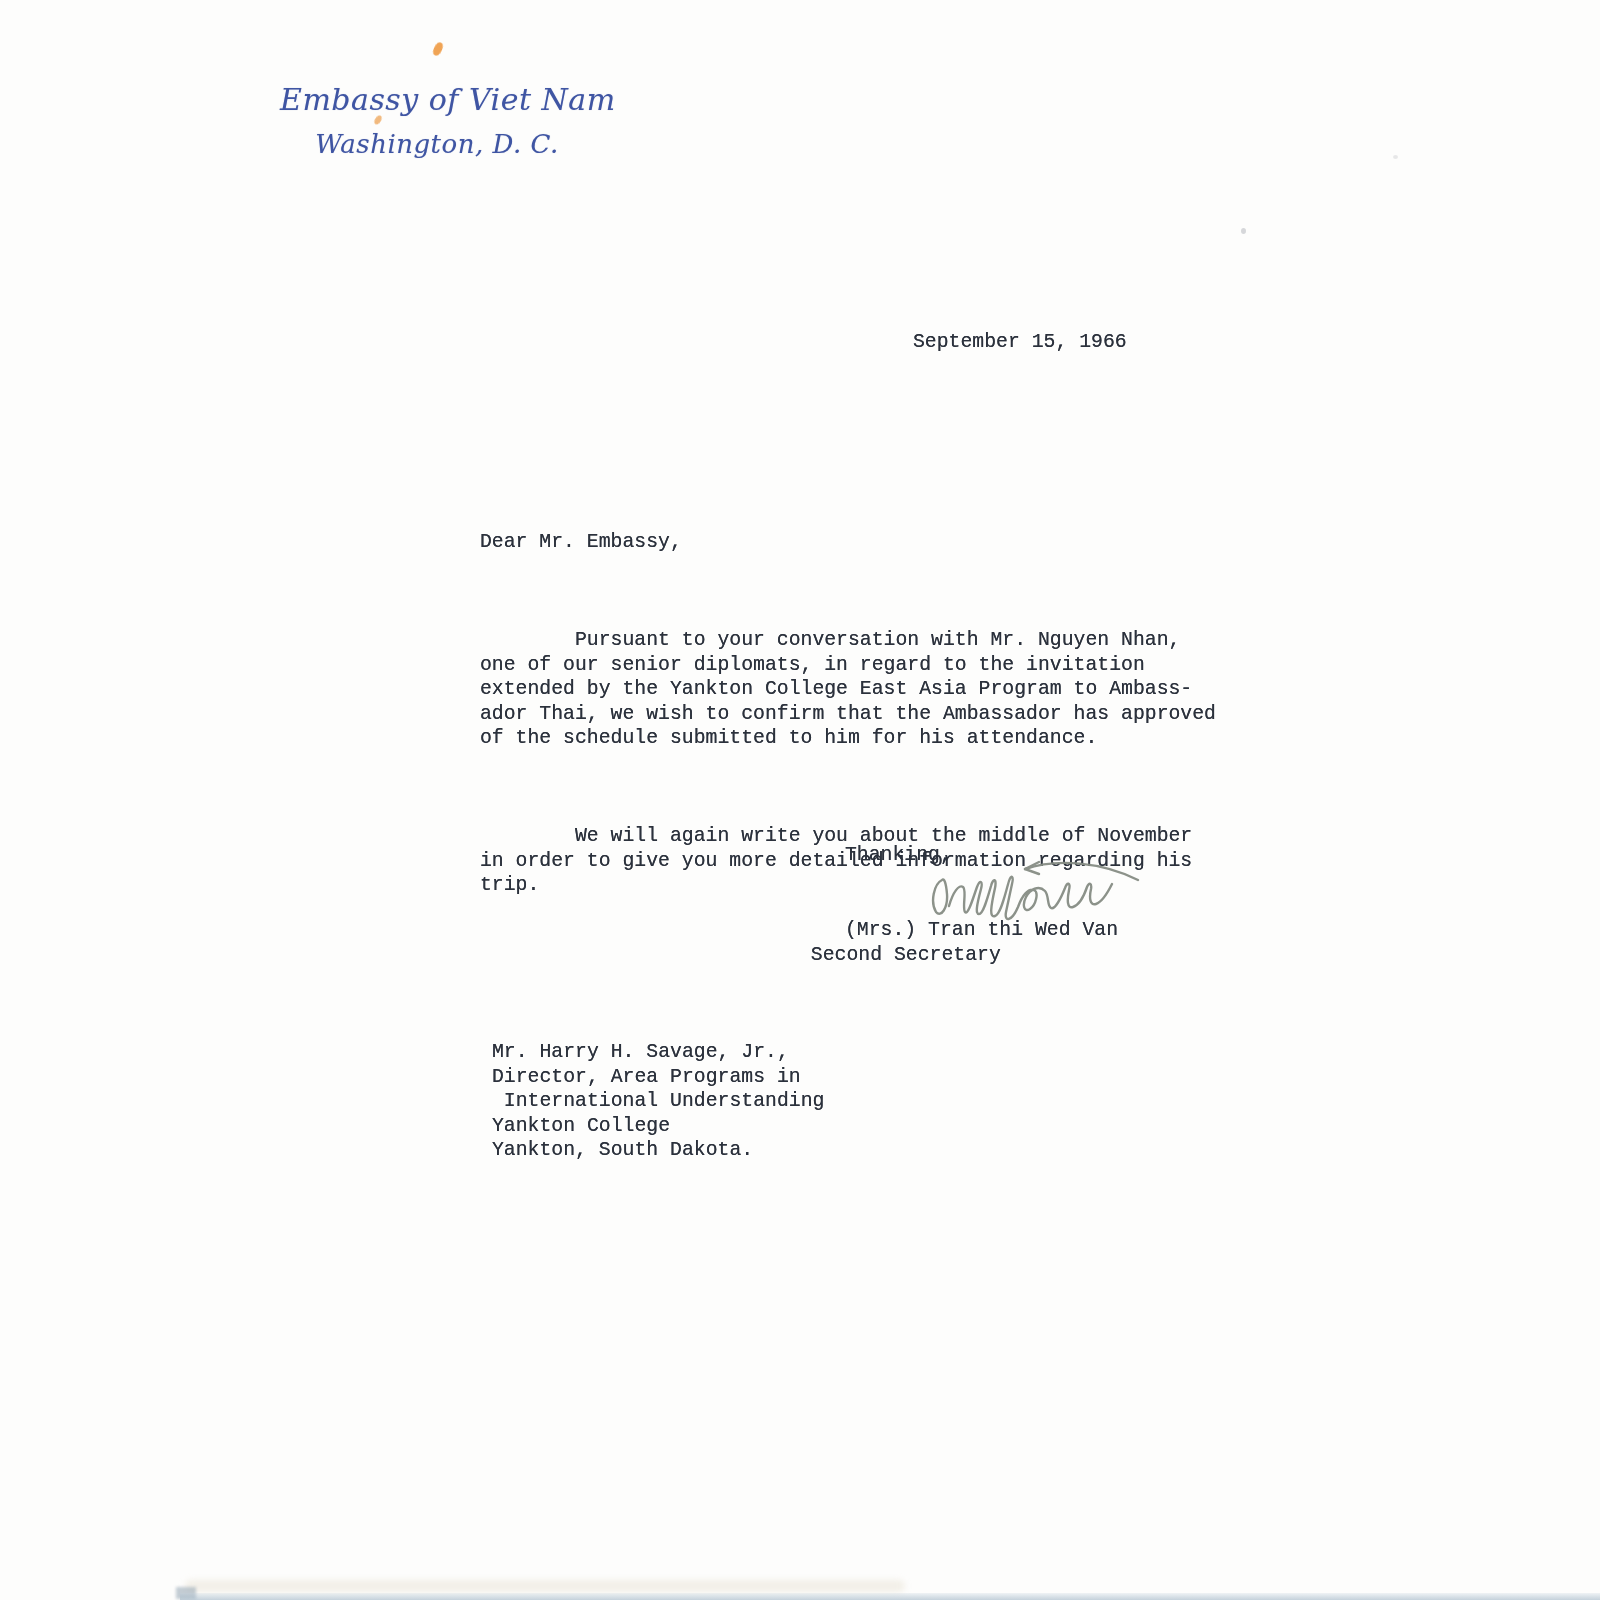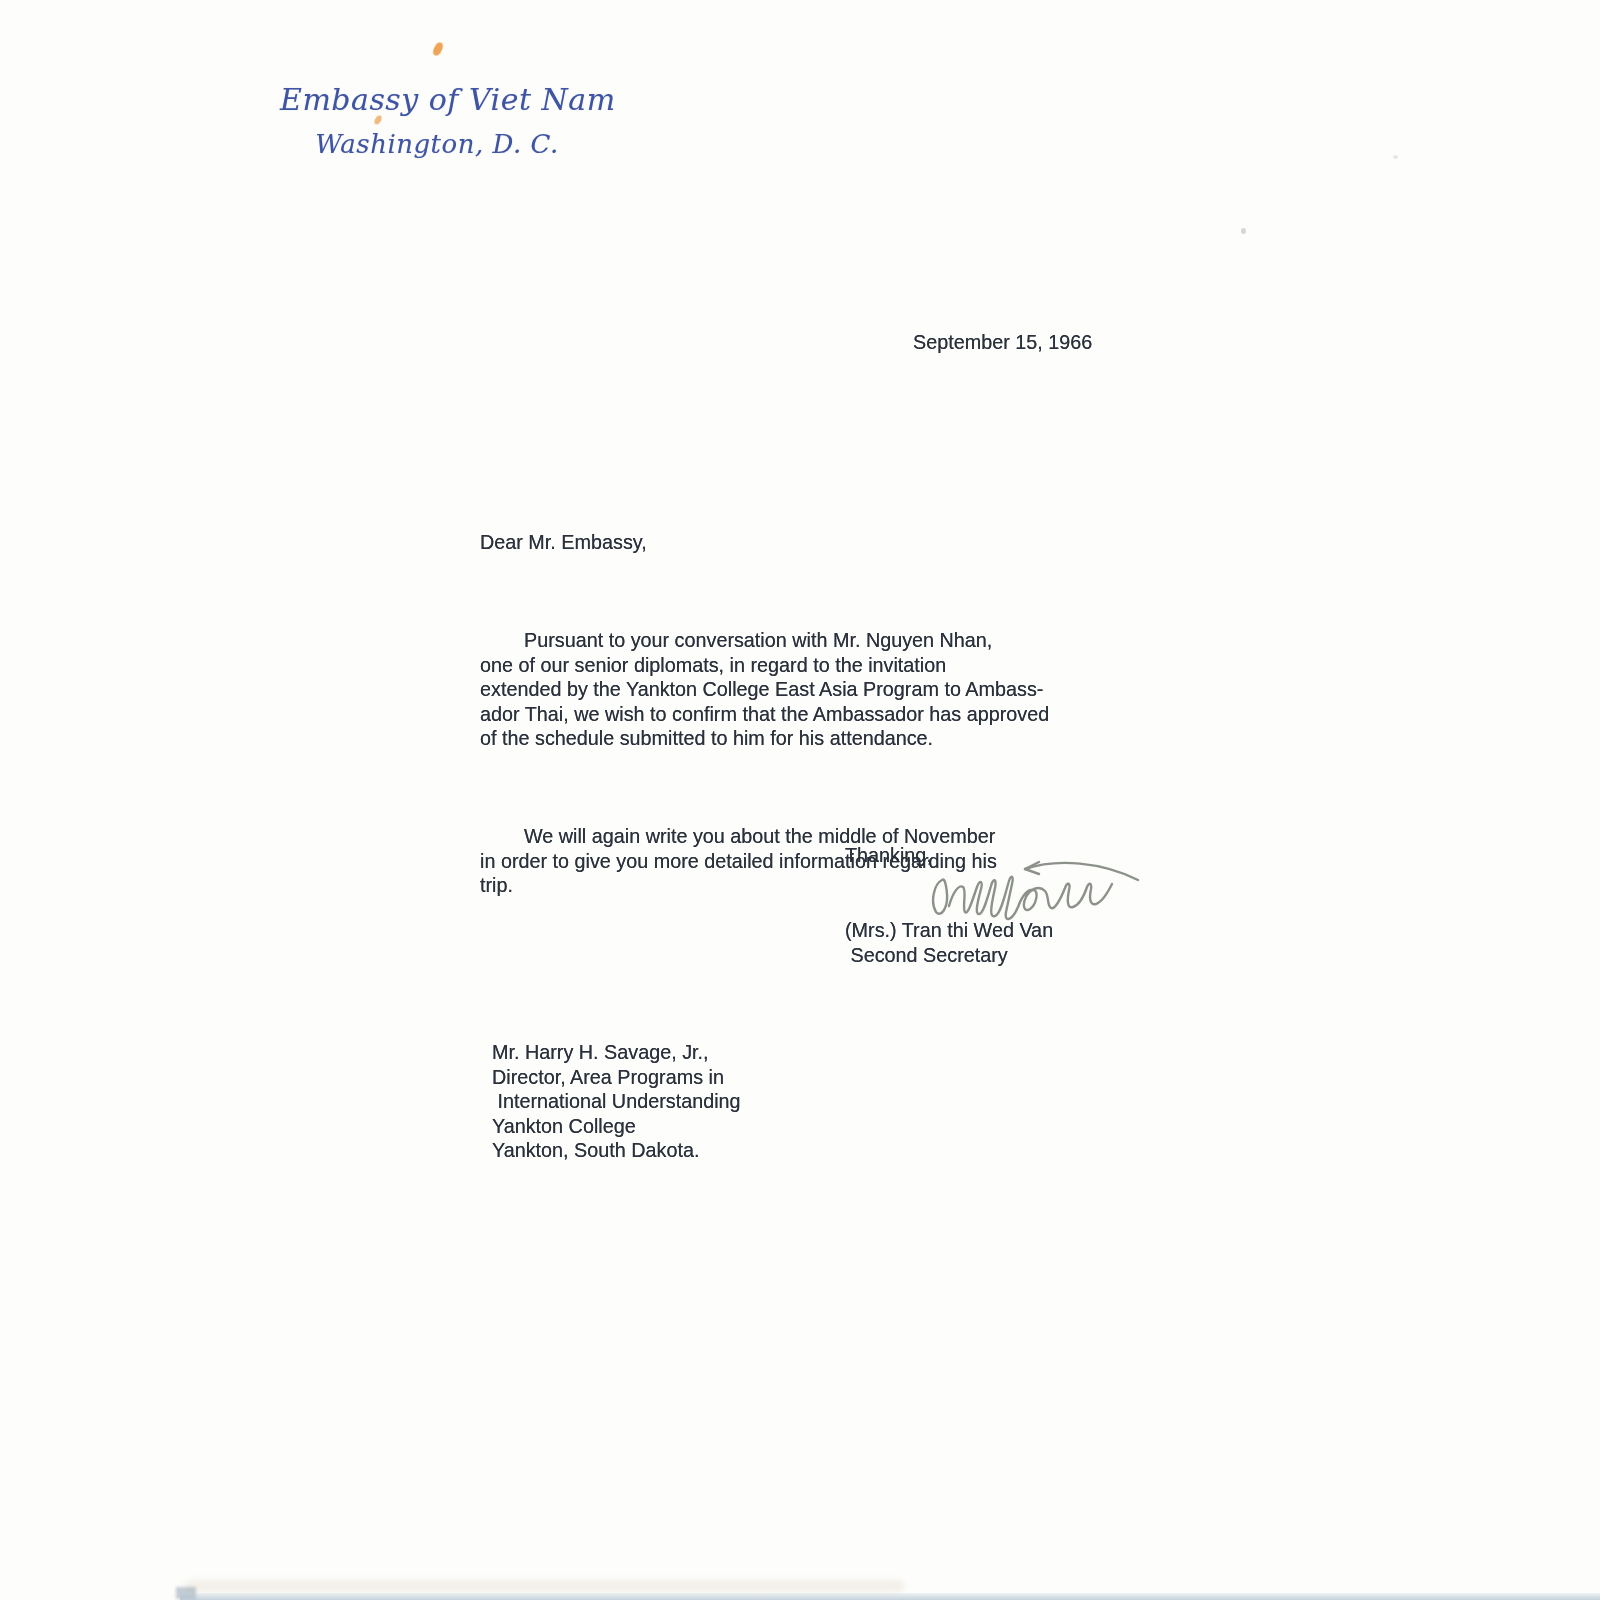--- a/index.html
+++ b/index.html
@@ -22,33 +22,33 @@
     color: #3f55a3;
     text-shadow: 0 0 1px rgba(63,85,163,0.35);
     white-space: pre;
   }
   .lh1 { top: 82px;  font-size: 30px; letter-spacing: 0.5px; }
   .lh2 { top: 129px; font-size: 26px; letter-spacing: 0.5px; }
 
   
   .type {
     position: absolute;
-    font-family: Liberation Sans, sans-serif;
+    font-family: Liberation Mono, monospace;
     font-size: 19.8px;
     line-height: 24.5px;
     color: #2b313c;
     text-shadow: 0 0 0.6px rgba(43,49,60,0.85);
     white-space: pre;
   }
   .date-line { left: 913px; top: 330px; }
   .letter-body { left: 480px; top: 481px; width: 790px; }
   .letter-body .block { margin: 0 0 24.5px 0; white-space: pre; }
   .valediction  { left: 845px; top: 843px; }
   .signer-name  { left: 845px; top: 918px; }
-  .signer-title { left: 845px; top: 943px; }
+  .signer-title { left: 799px; top: 943px; }
   .recipient    { left: 492px; top: 1040px; font-style: normal; }
 
   
   .signature {
     position: absolute;
     left: 922px; top: 846px;
     width: 222px; height: 80px;
   }
 
   

